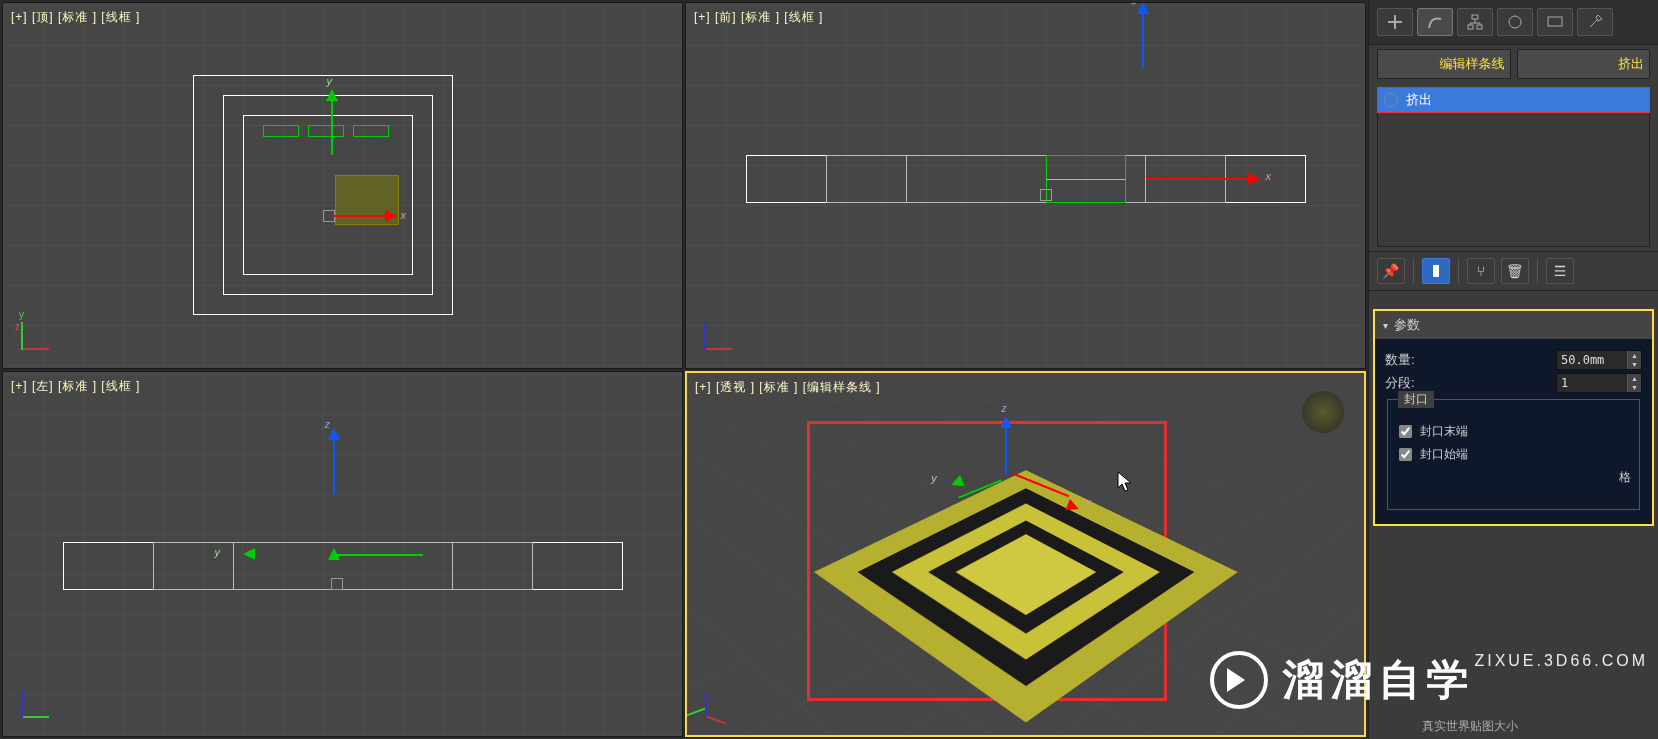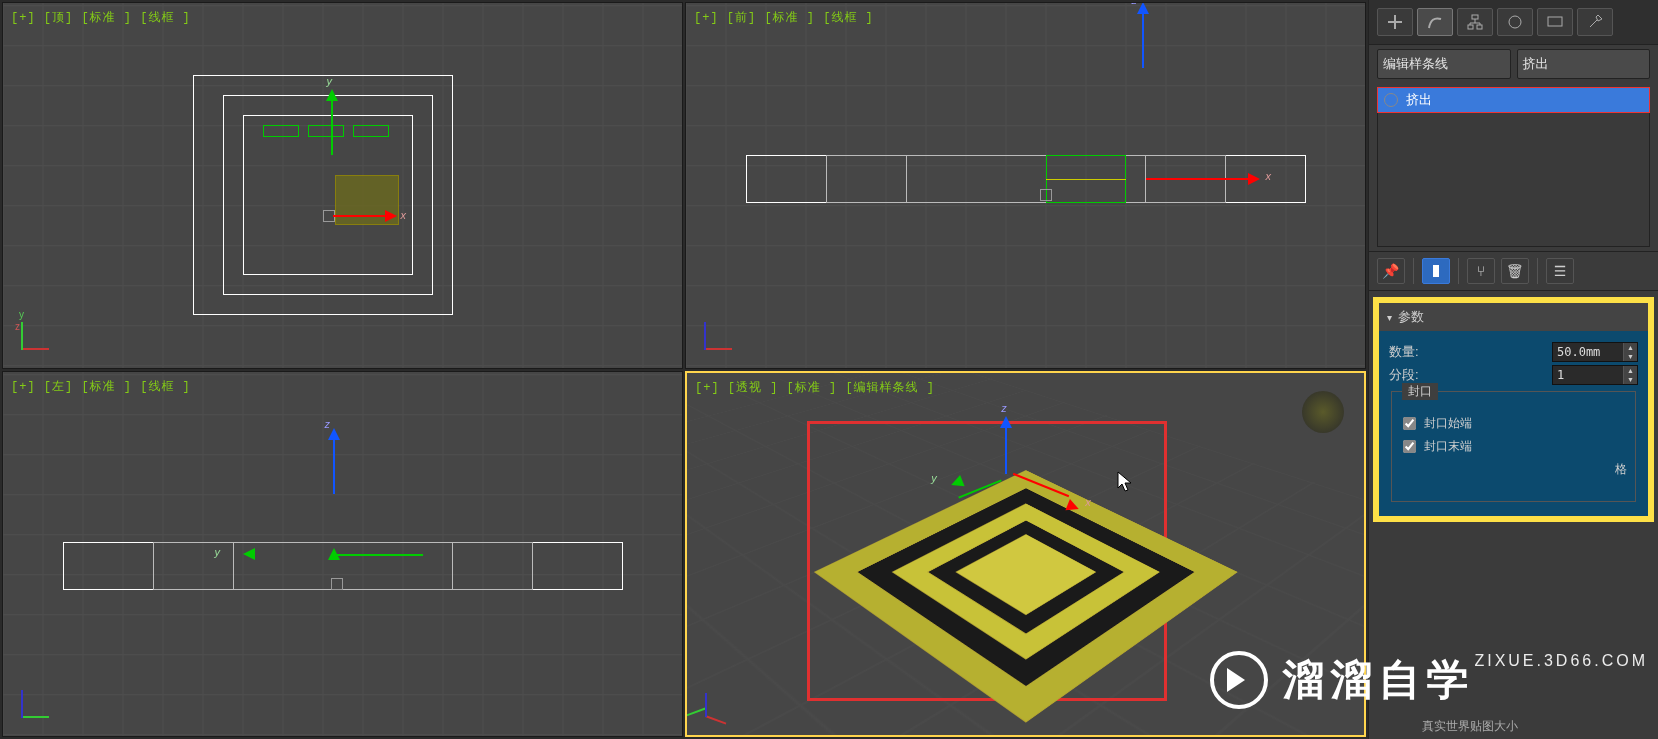--- a/index.html
+++ b/index.html
@@ -1,21 +1,21 @@
 <!DOCTYPE html>
 <html><head>
 <meta charset="utf-8">
 <style>
 *{margin:0;padding:0;box-sizing:border-box;font-family:"Microsoft YaHei",SimSun,sans-serif}
 html,body{width:1658px;height:739px;background:#393939;color:#cfcfcf;overflow:hidden}
 .app{display:flex;width:100%;height:100%}
 .viewports{flex:1;display:grid;grid-template-columns:1fr 1fr;grid-template-rows:1fr 1fr;gap:2px;padding:2px;background:#2a2a2a}
 .viewport{position:relative;background:#464646;border:1px solid #1a1a1a;overflow:hidden}
 .viewport.active{border:2px solid #ffd54d}
-.vp-label{position:absolute;top:6px;left:8px;font-size:12px;color:#84cc16;z-index:50;font-family:Liberation Mono, monospace;letter-spacing:1px}
+.vp-label{position:absolute;top:6px;left:8px;font-size:12px;color:#fef9c3;z-index:50;font-family:Liberation Sans, sans-serif;letter-spacing:1px}
 
 .grid{position:absolute;inset:0;background-image:linear-gradient(#555 1px,transparent 1px),linear-gradient(90deg,#555 1px,transparent 1px);background-size:40px 40px;background-position:center;opacity:.6}
 .grid.persp{transform:perspective(800px) rotateX(60deg) rotateZ(45deg) scale(2);transform-origin:center;opacity:.2}
 
 .axis-small{position:absolute;left:18px;bottom:18px;width:40px;height:40px}
 .axis-small .ax{position:absolute;left:0;bottom:0;transform-origin:left bottom}
 .ax-x{width:28px;height:2px}
 .ax-y{width:2px;height:28px}
 .lbl{position:absolute;font-size:10px}
 
@@ -37,30 +37,30 @@
 .tab-btn{width:36px;height:28px;background:#3a3a3a;border:1px solid #555;border-radius:2px;display:flex;align-items:center;justify-content:center;cursor:pointer}
 .tab-btn.active{background:#4a4a4a;border-color:#777}
 .tab-btn svg{stroke:#aaa;fill:none;width:18px;height:18px}
 .name-row{display:flex;gap:4px;padding:6px 8px}
 .name-row input{flex:1;background:#4a4a4a;border:1px solid #222;color:#ddd;padding:4px 6px;font-size:12px;font-family:monospace}
 .swatch{width:26px;height:26px;background:#ffe24d;border:1px solid #222}
 .modlist{padding:4px 8px}
 .dropdown{background:#4a4a4a;border:1px solid #222;color:#ddd;padding:5px 8px;font-size:13px;position:relative;cursor:pointer}
 .dropdown:after{content:"▾";position:absolute;right:8px;top:5px;color:#888;font-size:10px}
 .btn-row{display:flex;gap:6px;padding:4px 8px}
-.btn{flex:1;background:#4a4a4a;border:1px solid #222;color:#e5e5e5;padding:5px;font-size:13px;text-align:left;border-radius:2px}
+.btn{flex:1;background:#4a4a4a;border:1px solid #222;color:#fde047;padding:5px;font-size:13px;text-align:right;border-radius:2px}
 .stack{margin:4px 8px;background:#3a3a3a;border:1px solid #222;height:160px;font-size:13px}
 .stack-row{padding:3px 6px;display:flex;align-items:center;gap:8px}
 .stack-row.sel{background:#3a7adb;color:#fff;border:1px solid #e33;margin:-1px}
 .eye{width:14px;height:14px;border:1px solid #888;border-radius:50%}
 .tri{width:0;height:0;border:5px solid transparent;border-left:7px solid #ccc;display:inline-block}
 .toolbar2{display:flex;gap:6px;padding:6px 8px;border-top:1px solid #222;border-bottom:1px solid #222}
 .tbtn{width:28px;height:26px;background:#3a3a3a;border:1px solid #555;border-radius:2px;display:flex;align-items:center;justify-content:center;font-size:14px}
 .tbtn.active{background:#2d6abf;border-color:#3a7adb}
-.rollout{margin:6px 4px;border:6px solid #fde047;background:#0c4a6e}
+.rollout{margin:18px 4px;border:2px solid #fde047;background:#0f172a}
 .roll-head{padding:5px 8px;font-size:13px;background:#444;cursor:pointer}
 .roll-head .arr{margin-right:6px;font-size:10px}
 .roll-body{padding:8px 10px;font-size:13px}
 .param-row{display:flex;align-items:center;gap:8px;margin:3px 0;justify-content:space-between}
 .param-row label{font-size:13px}
 .spinner{display:flex;background:#2a2a2a;border:1px solid #111;width:86px}
 .spinner input{flex:1;background:transparent;border:none;color:#ddd;font-size:12px;padding:2px 4px;font-family:monospace;width:60px}
 .spin-btns{width:14px;display:flex;flex-direction:column;border-left:1px solid #555}
 .spin-btns span{flex:1;font-size:7px;text-align:center;background:#444;cursor:pointer;line-height:9px}
 .group{border:1px solid #555;margin:6px 2px;padding:20px 8px;position:relative}
@@ -283,25 +283,25 @@
             <div class="spin-btns">
                 <span>▲</span>
                 <span>▼</span>
               </div>
           </div>
         </div>
         <div class="group">
           <div class="group-title">封口</div>
           <div class="check-row">
               <input type="checkbox" checked="" style="">
-              <span>封口始端</span>
+              <span>封口末端</span>
             </div>
           <div class="check-row">
               <input type="checkbox" checked="" style="">
-              <span>封口末端</span>
+              <span>封口始端</span>
             </div>
           <div class="check-row" style="justify-content:flex-end;padding-right:0">
               <span>格</span>
             </div>
         </div>
       </div>
     </div>
   </div>
 </div>
 

